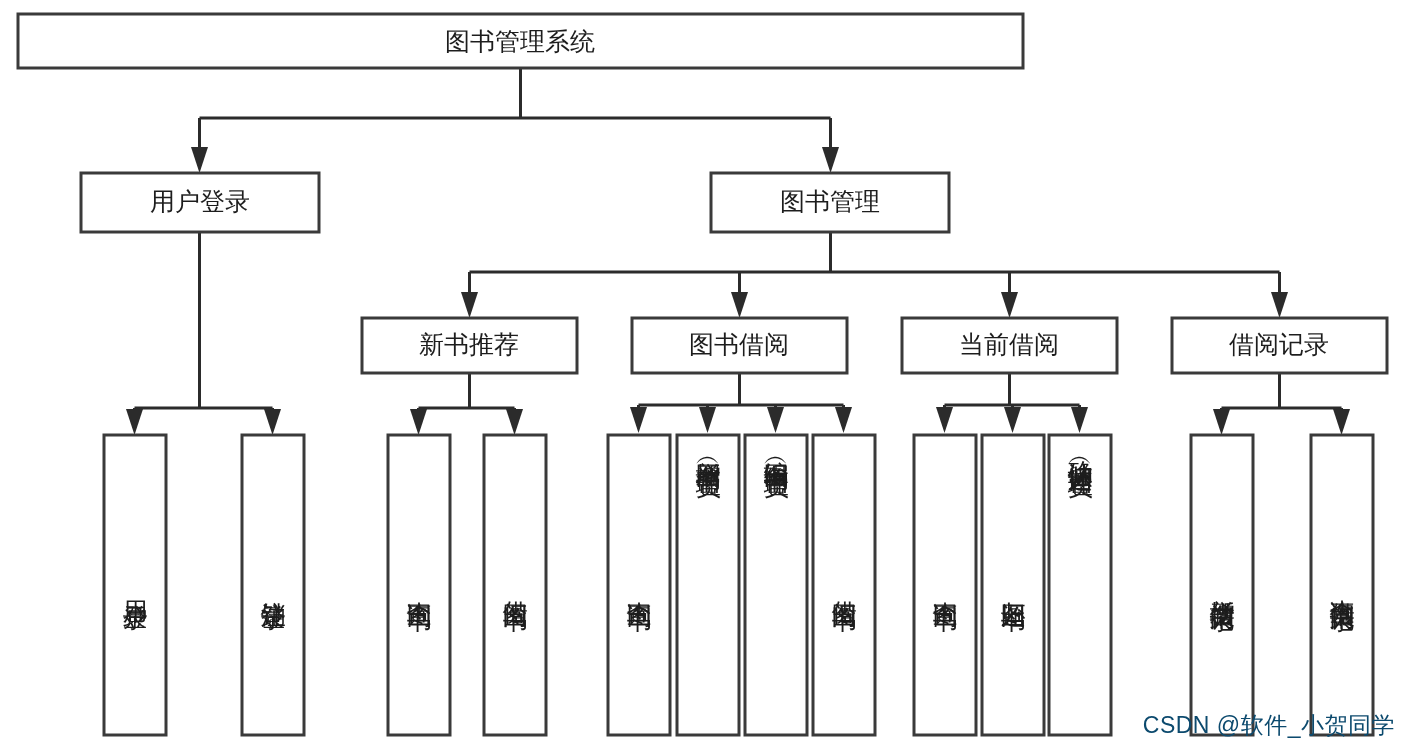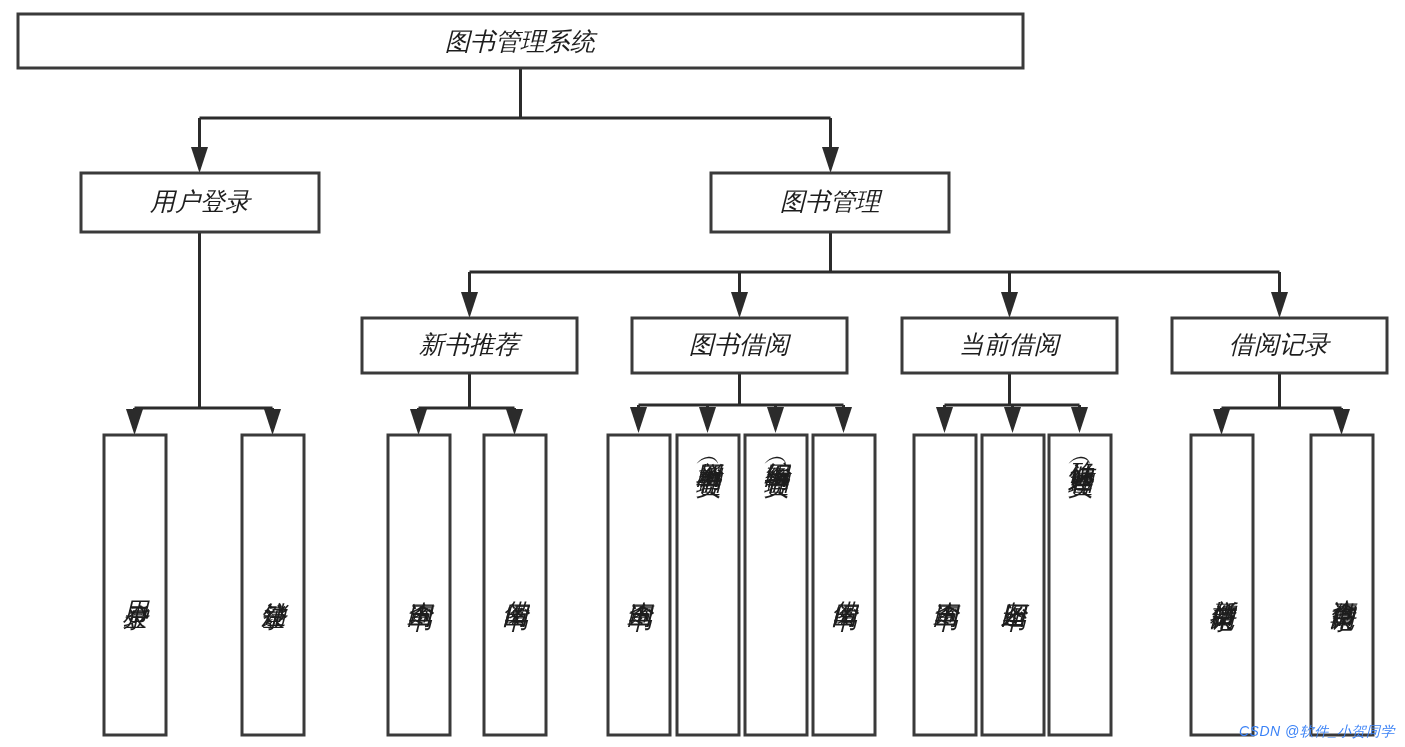--- a/index.html
+++ b/index.html
@@ -11,21 +11,20 @@
     width: 1405px;
     height: 747px;
     font-family: "Liberation Sans", "DejaVu Sans", sans-serif;
     overflow: hidden;
     position: relative;
   }
   #diagram-root {
     position: relative;
     width: 1405px;
     height: 747px;
-    font-style: italic;
   }
   svg.flow {
     position: absolute;
     left: 0;
     top: 0;
     width: 1405px;
     height: 747px;
     display: block;
   }
   .node-rect {
@@ -47,22 +46,22 @@
     font-family: "Liberation Sans", "DejaVu Sans", sans-serif;
     fill: #1d1d1d;
     font-size: 25px;
     text-anchor: middle;
     dominant-baseline: middle;
   }
   .watermark {
     position: absolute;
     right: 10px;
     bottom: 6px;
-    color: #3b82f6;
-    font-size: 14px;
+    color: #0c4a6e;
+    font-size: 23px;
     font-family: "Liberation Sans", "DejaVu Sans", sans-serif;
     letter-spacing: 0.5px;
     white-space: nowrap;
     user-select: none;
   }
 </style>
 </head>
 <body>
 
 <div id="diagram-root">

